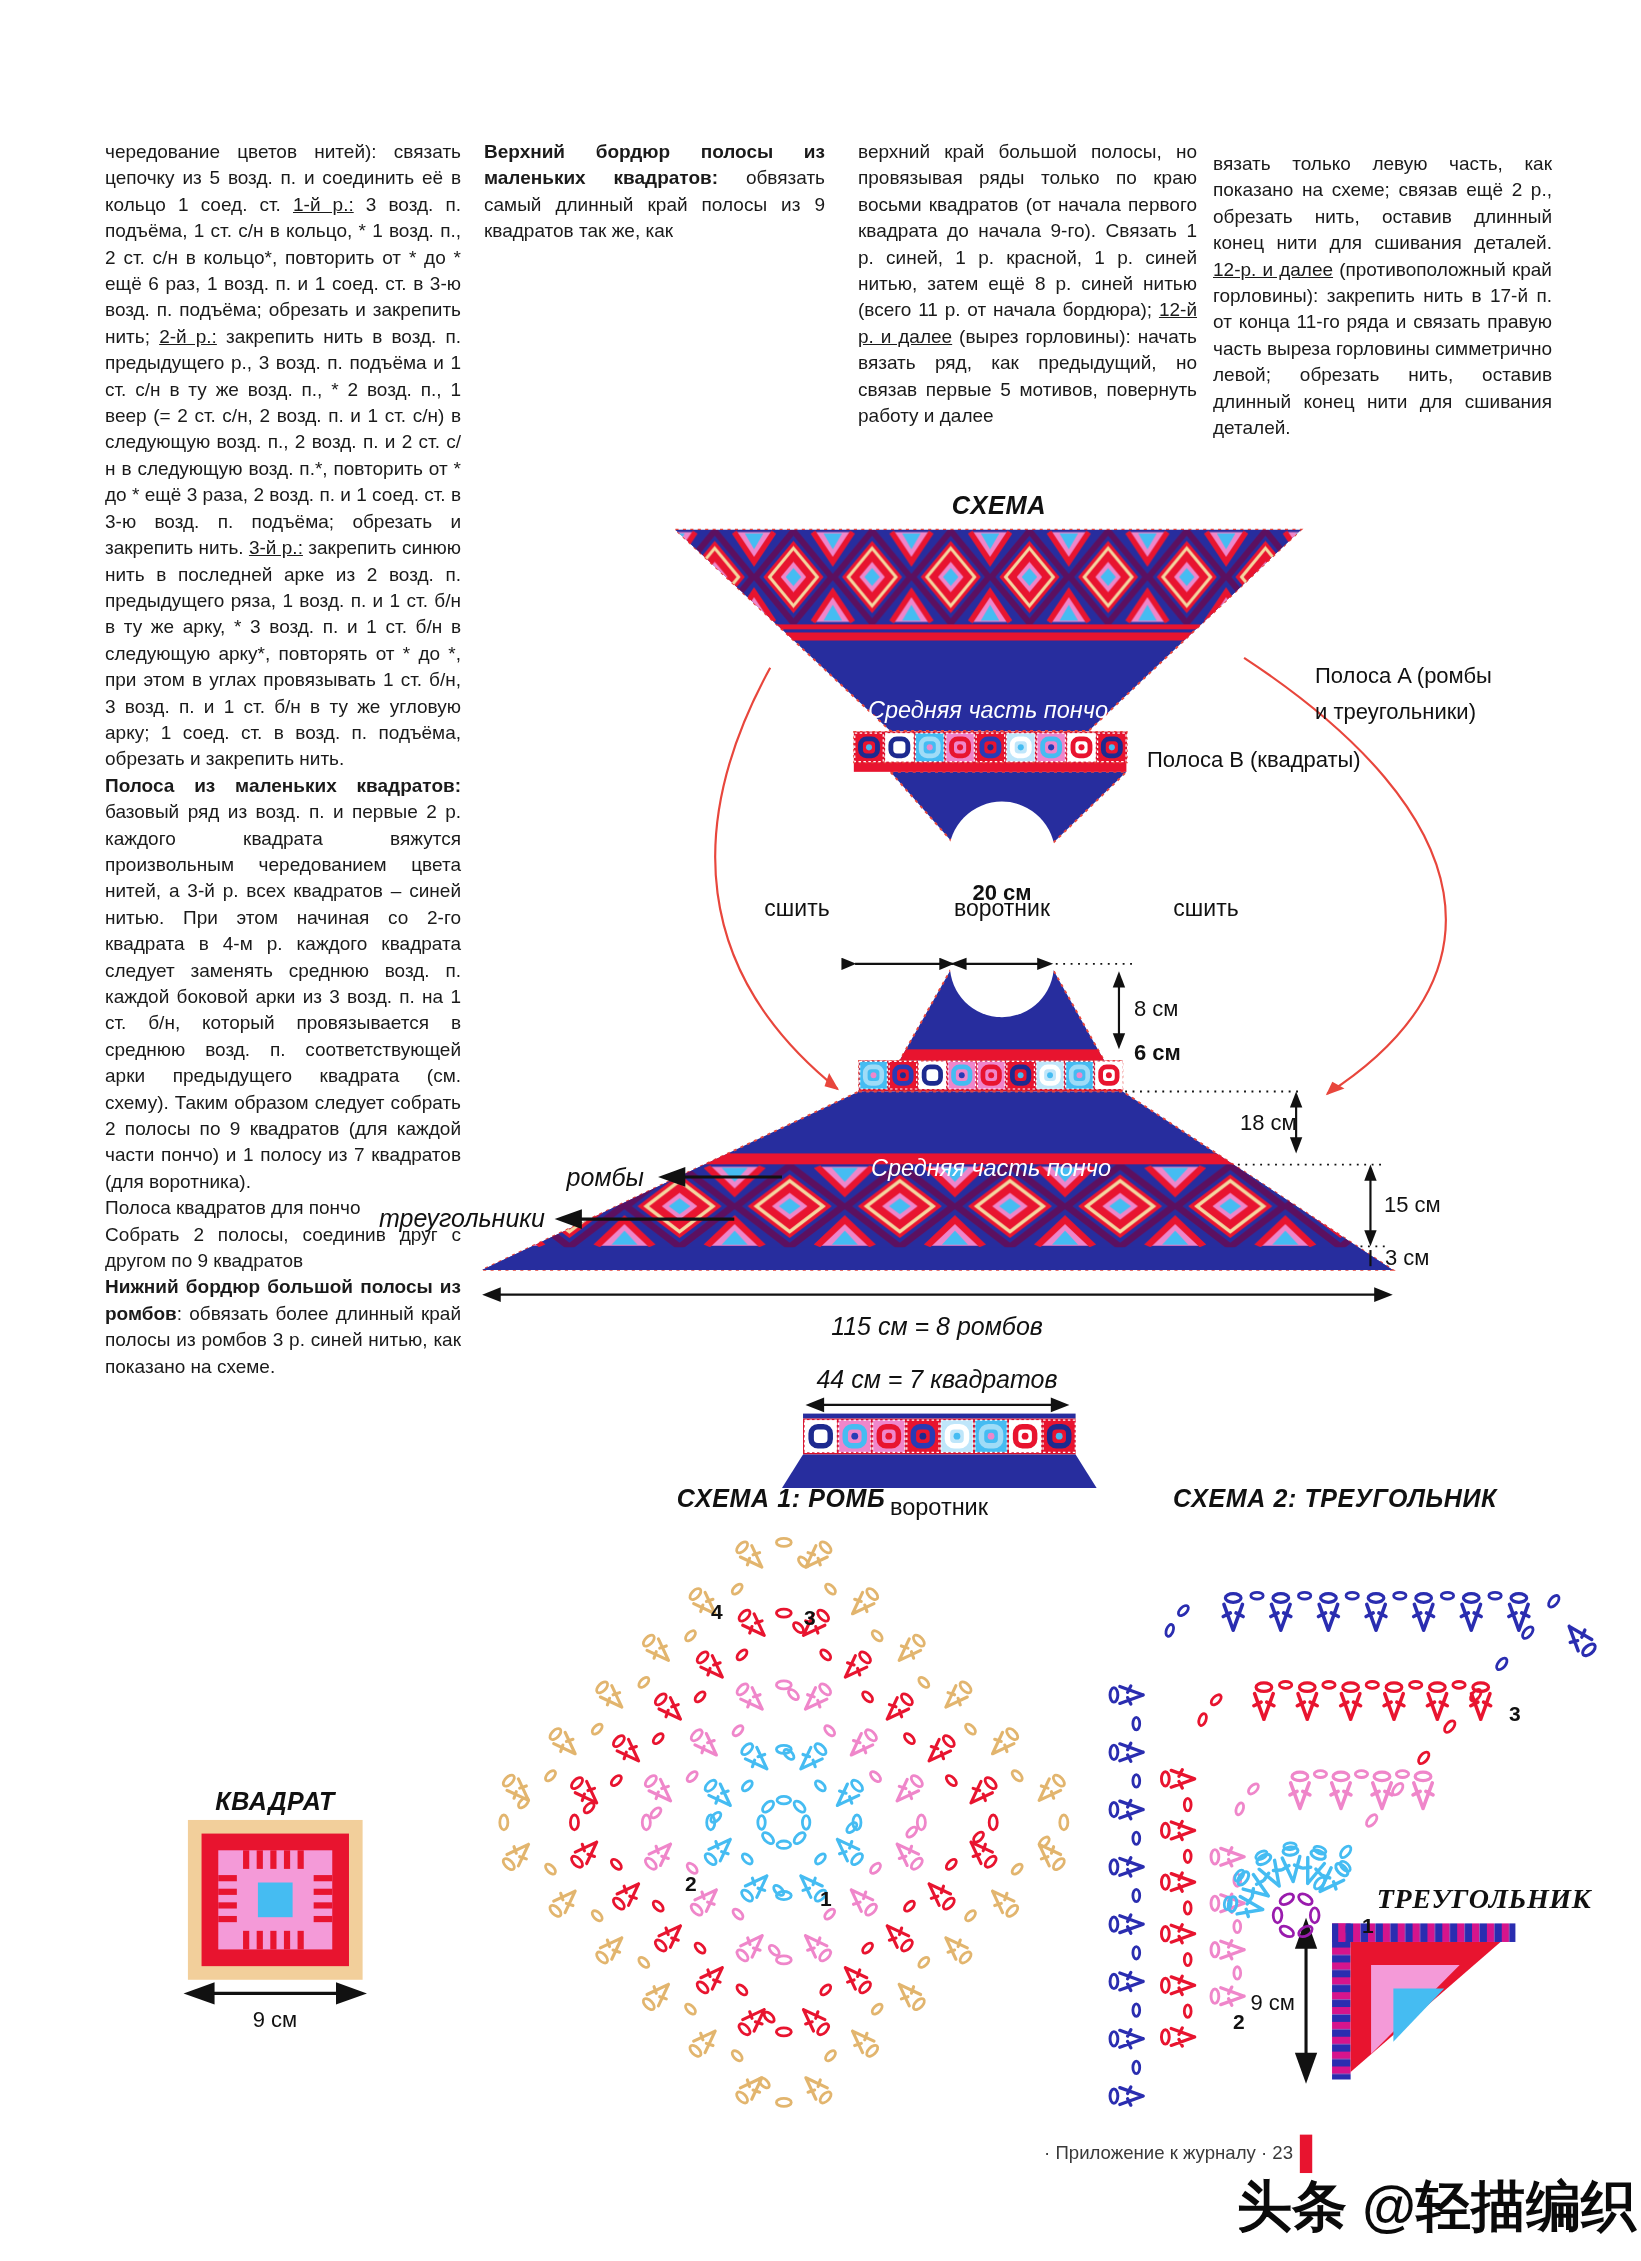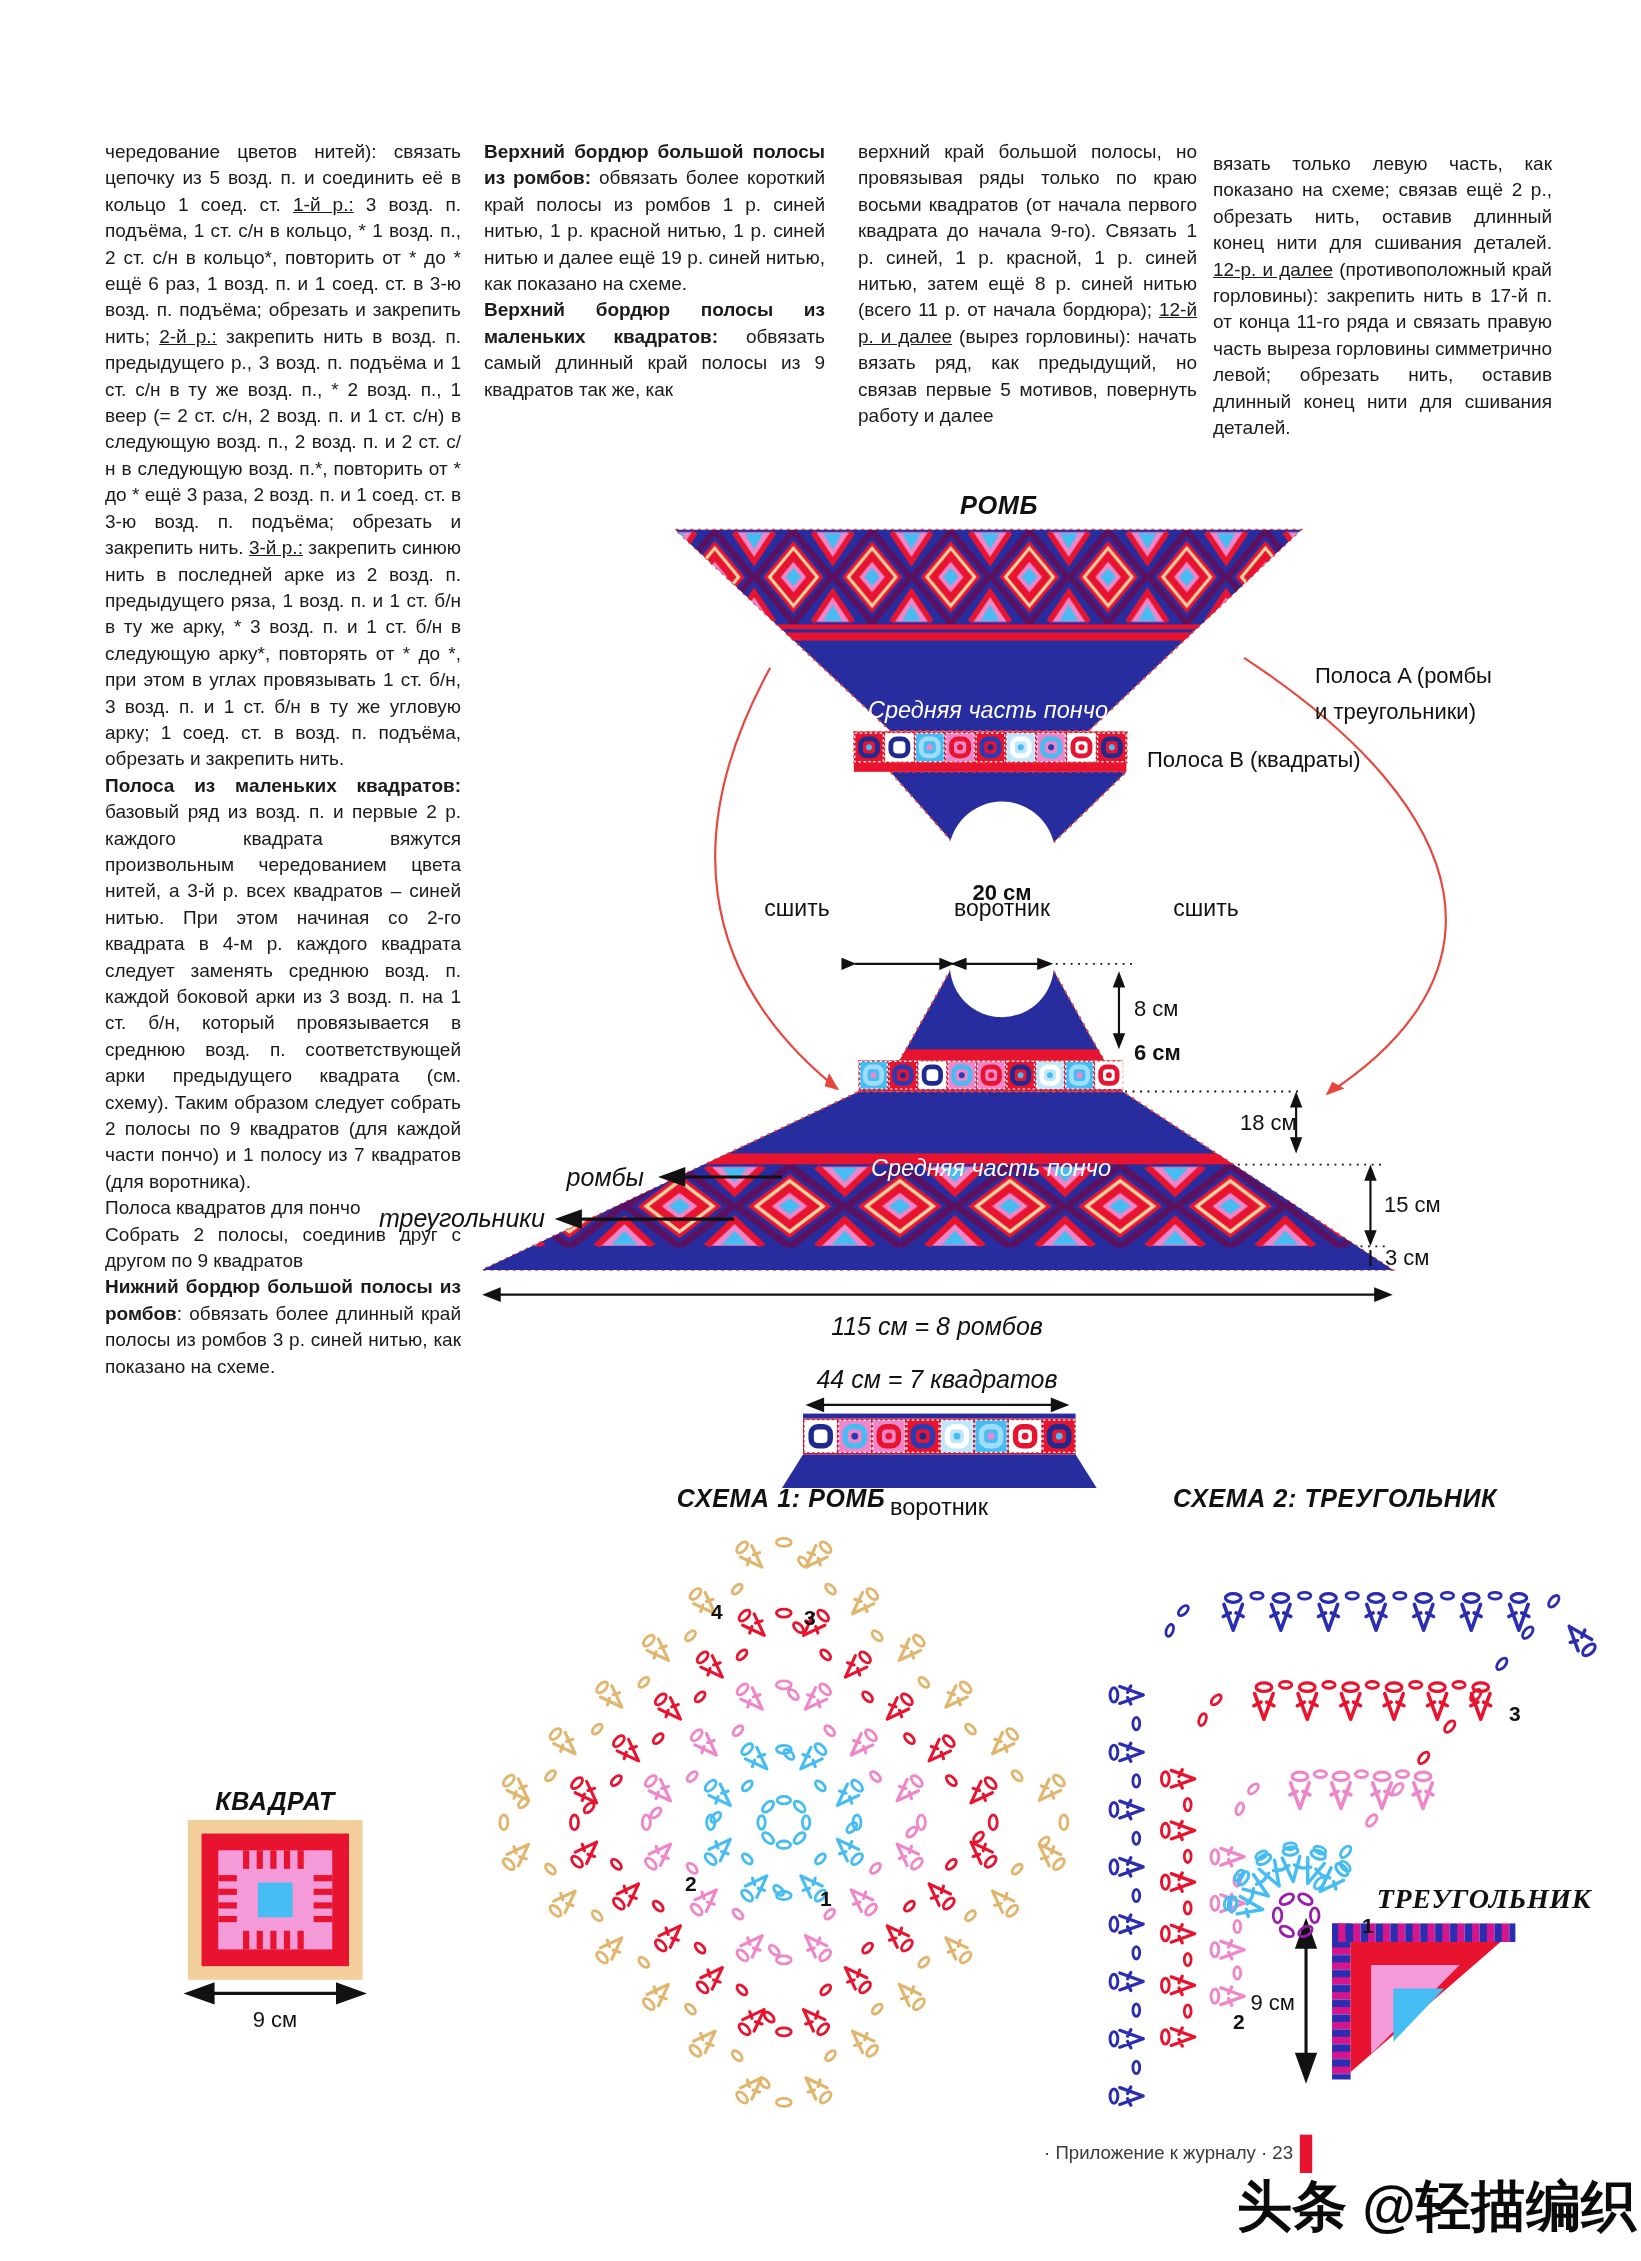--- a/index.html
+++ b/index.html
@@ -682,31 +682,30 @@
       </g>
 
   <rect x="2098" y="3446" width="20" height="62" fill="#e8142f"></rect>
 </svg>
 
   <div class="col" id="col1" style="left:105px;top:139px;width:356px;">
       <p>чередование цветов нитей): связать цепочку из 5 возд. п. и соединить её в кольцо 1 соед. ст. <u>1-й р.:</u> 3 возд. п. подъёма, 1 ст. с/н в кольцо, * 1 возд. п., 2 ст. с/н в кольцо*, повторить от * до * ещё 6 раз, 1 возд. п. и 1 соед. ст. в 3-ю возд. п. подъёма; обрезать и закрепить нить; <u>2-й р.:</u> закрепить нить в возд. п. предыдущего р., 3 возд. п. подъёма и 1 ст. с/н в ту же возд. п., * 2 возд. п., 1 веер (= 2 ст. с/н, 2 возд. п. и 1 ст. с/н) в следующую возд. п., 2 возд. п. и 2 ст. с/н в следующую возд. п.*, повторить от * до * ещё 3 раза, 2 возд. п. и 1 соед. ст. в 3-ю возд. п. подъёма; обрезать и закрепить нить. <u>3-й р.:</u> закрепить синюю нить в последней арке из 2 возд. п. предыдущего ряза, 1 возд. п. и 1 ст. б/н в ту же арку, * 3 возд. п. и 1 ст. б/н в следующую арку*, повторять от * до *, при этом в углах провязывать 1 ст. б/н, 3 возд. п. и 1 ст. б/н в ту же угловую арку; 1 соед. ст. в возд. п. подъёма, обрезать и закрепить нить.<br><b>Полоса из маленьких квадратов:</b> базовый ряд из возд. п. и первые 2 р. каждого квадрата вяжутся произвольным чередованием цвета нитей, а 3-й р. всех квадратов – синей нитью. При этом начиная со 2-го квадрата в 4-м р. каждого квадрата следует заменять среднюю возд. п. каждой боковой арки из 3 возд. п. на 1 ст. б/н, который провязывается в среднюю возд. п. соответствующей арки предыдущего квадрата (см. схему). Таким образом следует собрать 2 полосы по 9 квадратов (для каждой части пончо) и 1 полосу из 7 квадратов (для воротника).<br>Полоса квадратов для пончо<br>Собрать 2 полосы, соединив друг с другом по 9 квадратов</p>
       <p class="gap"><b>Нижний бордюр большой полосы из ромбов</b>: обвязать более длинный край полосы из ромбов 3 р. синей нитью, как показано на схеме.</p>
     </div>
   <div class="col" id="col2" style="left:484px;top:139px;width:341px;">
-      <p><b>Верхний бордюр большой полосы из ромбов:</b> обвязать более короткий край полосы из ромбов 1 р. синей нитью, 1 р. красной нитью, 1 р. синей нитью и далее ещё 19 р. синей нитью, как показано на схеме.</p>
       <p class="gap"><b>Верхний бордюр полосы из маленьких квадратов:</b> обвязать самый длинный край полосы из 9 квадратов так же, как</p>
     </div>
   <div class="col" id="col3" style="left:858px;top:139px;width:339px;">
       <p>верхний край большой полосы, но провязывая ряды только по краю восьми квадратов (от начала первого квадрата до начала 9-го). Связать 1 р. синей, 1 р. красной, 1 р. синей нитью, затем ещё 8 р. синей нитью (всего 11 р. от начала бордюра); <u>12-й р. и далее</u> (вырез горловины): начать вязать ряд, как предыдущий, но связав первые 5 мотивов, повернуть работу и далее</p>
     </div>
   <div class="col" id="col4" style="left:1213px;top:139px;width:339px;margin-top:12px;">
       <p>вязать только левую часть, как показано на схеме; связав ещё 2 р., обрезать нить, оставив длинный конец нити для сшивания деталей. <u>12-р. и далее</u> (противоположный край горловины): закрепить нить в 17-й п. от конца 11-го ряда и связать правую часть выреза горловины симметрично левой; обрезать нить, оставив длинный конец нити для сшивания деталей.</p>
     </div>
 
-  <div class="lbl ttl ctr" style="left:875px;top:491px;width:248px;">РОМБ</div>
+  <div class="lbl ttl ctr" style="left:875px;top:491px;width:248px;">СХЕМА</div>
   <div class="lbl" style="left:1315px;top:663px;">Полоса A (ромбы</div>
   <div class="lbl" style="left:1315px;top:699px;">и треугольники)</div>
   <div class="lbl" style="left:1147px;top:747px;">Полоса B (квадраты)</div>
   <div class="lbl wht ctr" style="left:864px;top:652px;width:248px;">Средняя часть пончо</div>
   <div class="lbl wht ctr" style="left:867px;top:1110px;width:248px;">Средняя часть пончо</div>
   <div class="lbl ctr" style="left:735px;top:895px;width:124px;font-size:23px;">сшить</div>
   <div class="lbl ctr" style="left:940px;top:895px;width:124px;font-size:23px;">воротник</div>
   <div class="lbl ctr" style="left:1144px;top:895px;width:124px;font-size:23px;">сшить</div>
   <div class="lbl ctr" style="left:940px;top:880px;width:124px;font-weight:bold;">20 см</div>
   <div class="lbl" style="left:1134px;top:996px;">8 см</div>

